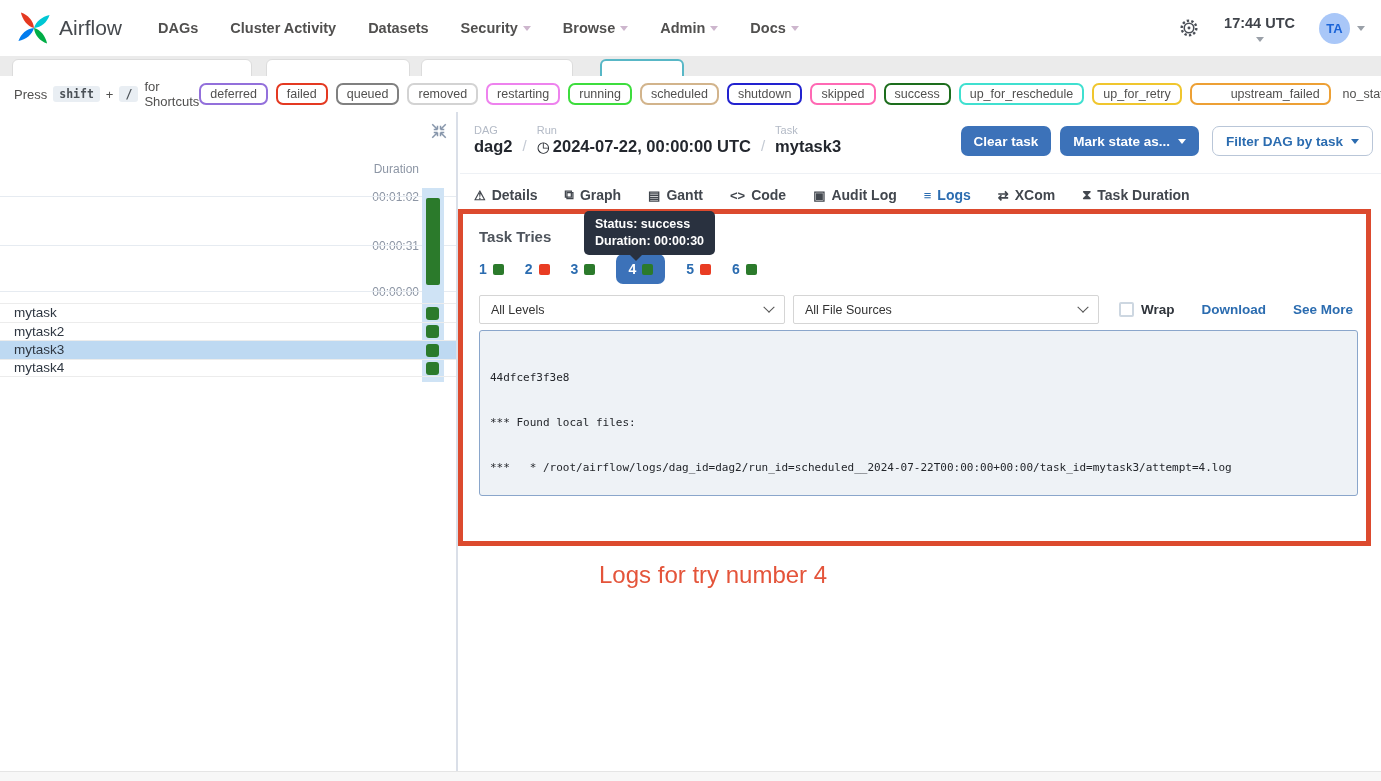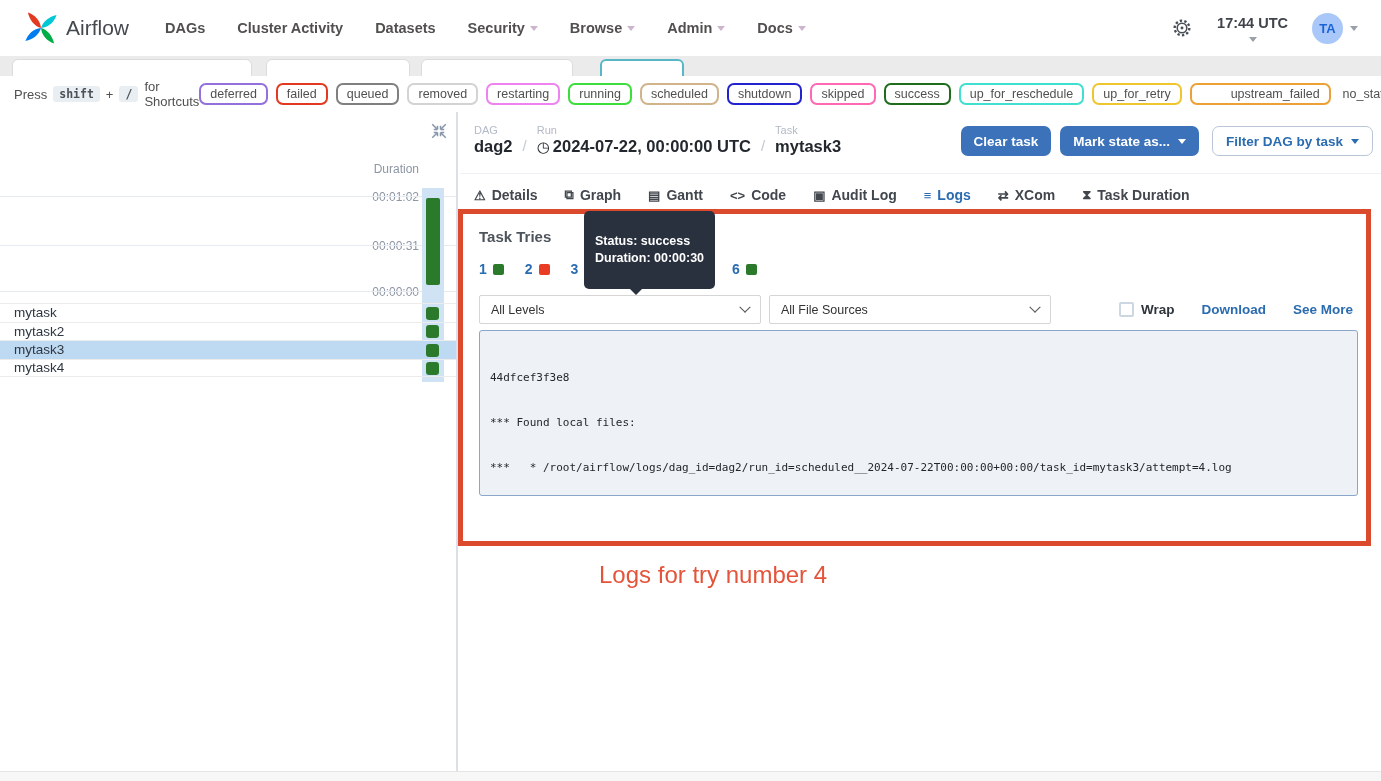--- a/index.html
+++ b/index.html
@@ -3,21 +3,21 @@
 <meta charset="utf-8">
 <style>
   * { box-sizing: border-box; margin: 0; padding: 0; }
   html,body { width:1381px; height:781px; }
   body {
     position: relative; overflow: hidden; background:#fff;
     font-family: "Liberation Sans", sans-serif; color:#3b3f46;
   }
   
   .navbar { position:absolute; top:0; left:0; right:0; height:56px;
-    display:flex; align-items:center; padding:0 23px; background:#fff; z-index:20;}
+    display:flex; align-items:center; padding:0 16px; background:#fff; z-index:20;}
   .brand { display:flex; align-items:center; gap:7px; margin-right:36px; cursor:pointer;}
   .brand-name { font-size:21px; color:#45494e; }
   .nav-items { display:flex; gap:32px; align-items:center; }
   .nav-item { font-weight:bold; font-size:14.5px; color:#51504f; display:flex; align-items:center; gap:5px; cursor:pointer;}
   .caret { width:0; height:0; border-left:4px solid transparent; border-right:4px solid transparent; border-top:5px solid #cdb6cd; }
   .caret.gray { border-top-color:#9aa0a8; }
   .caret.white { border-top-color:#fff; }
   .caret.blue { border-top-color:#2b6cb0; }
   .nav-right { margin-left:auto; display:flex; align-items:center; gap:24px; }
   .time { font-weight:bold; font-size:14.5px; color:#3f434a; display:flex; align-items:center; gap:6px; cursor:pointer;flex-direction:column;}
@@ -68,29 +68,29 @@
   .btn-outline { background:#fff; color:#2b6cb0; border:1px solid #b9c6d8; margin-left:4px; }
   .header-divider { position:absolute; left:0; right:0; top:61px; border-top:1px solid #eef1f5; }
   .tabs { position:absolute; left:14px; top:70px; display:flex; gap:27px; align-items:center; height:26px; }
   .tab { font-weight:bold; font-size:14px; color:#42474e; display:flex; gap:6px; align-items:center; cursor:pointer;}
   .tab .ticon { font-size:13px; }
   .tab.active { color:#2b6cb0; }
   .red-box { position:absolute; left:-2px; top:97px; width:913px; height:337px;
     border:5px solid #dc4a2e; pointer-events:none; z-index:5; }
   .tries-title { position:absolute; left:19px; top:116px; font-weight:bold; font-size:15px; color:#4e545c; }
   .tooltip { position:absolute; left:124px; top:99px; background:#29313f; color:#fff; border-radius:5px;
-    padding:22px 11px; font-size:12.5px; font-weight:bold; line-height:17px; z-index:6; white-space:nowrap;}
+    padding:5px 11px; font-size:12.5px; font-weight:bold; line-height:17px; z-index:6; white-space:nowrap;}
   .tooltip:after { content:""; position:absolute; top:100%; left:46px; border:6px solid transparent; border-top-color:#29313f; }
   .tries { position:absolute; left:19px; top:142px; display:flex; align-items:center; gap:21px; }
   .try { display:flex; align-items:center; gap:6px; font-weight:bold; font-size:14px; color:#2b6cb0; cursor:pointer;}
   .try-square { width:11px; height:11px; border-radius:2px; background:#2b7a2b; }
   .try.selected { background:#3c72b9; color:#fff; padding:7px 12px; border-radius:7px; }
   .controls-row { position:absolute; left:19px; top:183px; width:874px; display:flex; align-items:center; }
   .select { height:29px; border:1px solid #d5d5d5; border-radius:2px; background:#fff; display:flex;
-    align-items:center; justify-content:space-between; padding:0 11px; font-size:12.5px; color:#333; width:282px; cursor:pointer;}
+    align-items:center; justify-content:space-between; padding:0 11px; font-size:12.5px; color:#333; width:306px; cursor:pointer;}
   .select + .select { margin-left:8px; }
   .chevron { width:8px; height:8px; border-right:1.5px solid #555; border-bottom:1.5px solid #555;
     transform:rotate(45deg) translate(-2px,-2px); }
   .flex-spacer { flex:1; }
   .wrap-group { display:flex; align-items:center; gap:7px; font-weight:bold; font-size:13.5px; color:#30353c; cursor:pointer;}
   .checkbox { width:15px; height:15px; border:2px solid #cdd7e1; border-radius:2px; background:#fff; }
   .link { color:#2b6cb0; font-weight:bold; font-size:13.5px; margin-left:27px; cursor:pointer; }
   .logbox { position:absolute; left:19px; top:218px; width:879px; height:166px; background:#eef2f6;
     border:1px solid #8aa6cb; border-radius:3px; padding:9px 10px; font-family:"DejaVu Sans Mono",monospace;
     font-size:11px; line-height:15px; color:#23262b; white-space:pre; overflow:hidden; z-index:1;}

